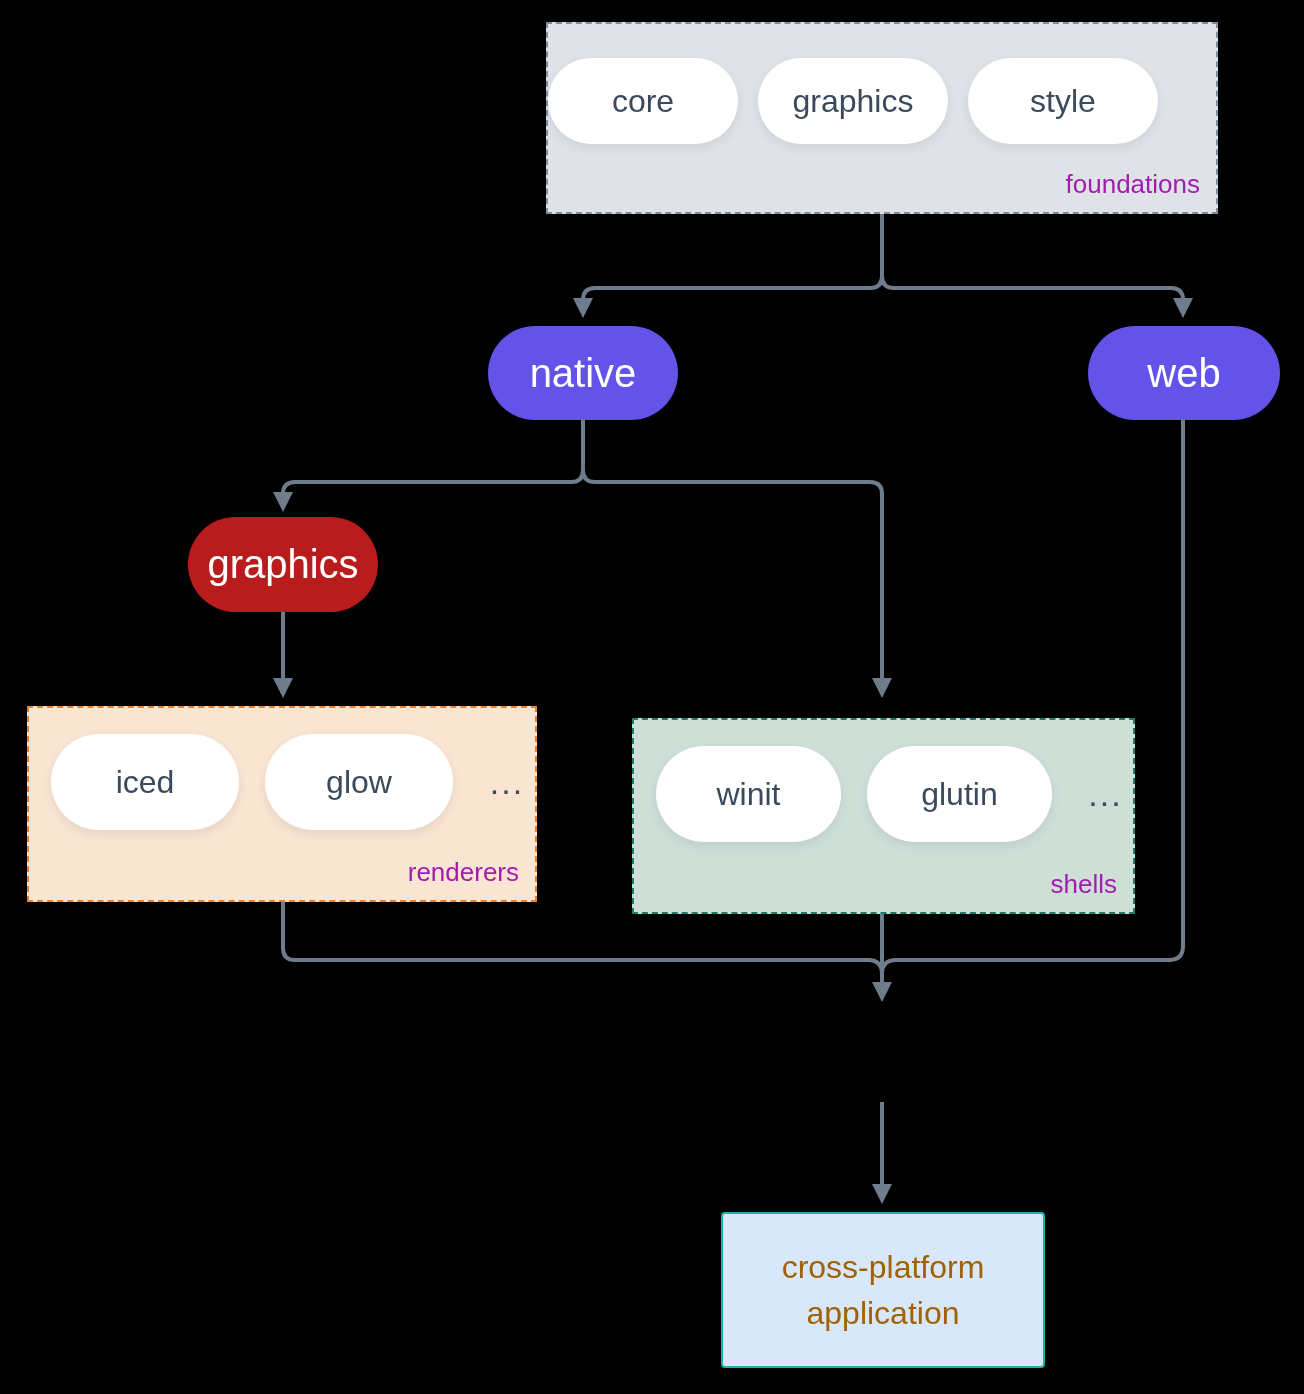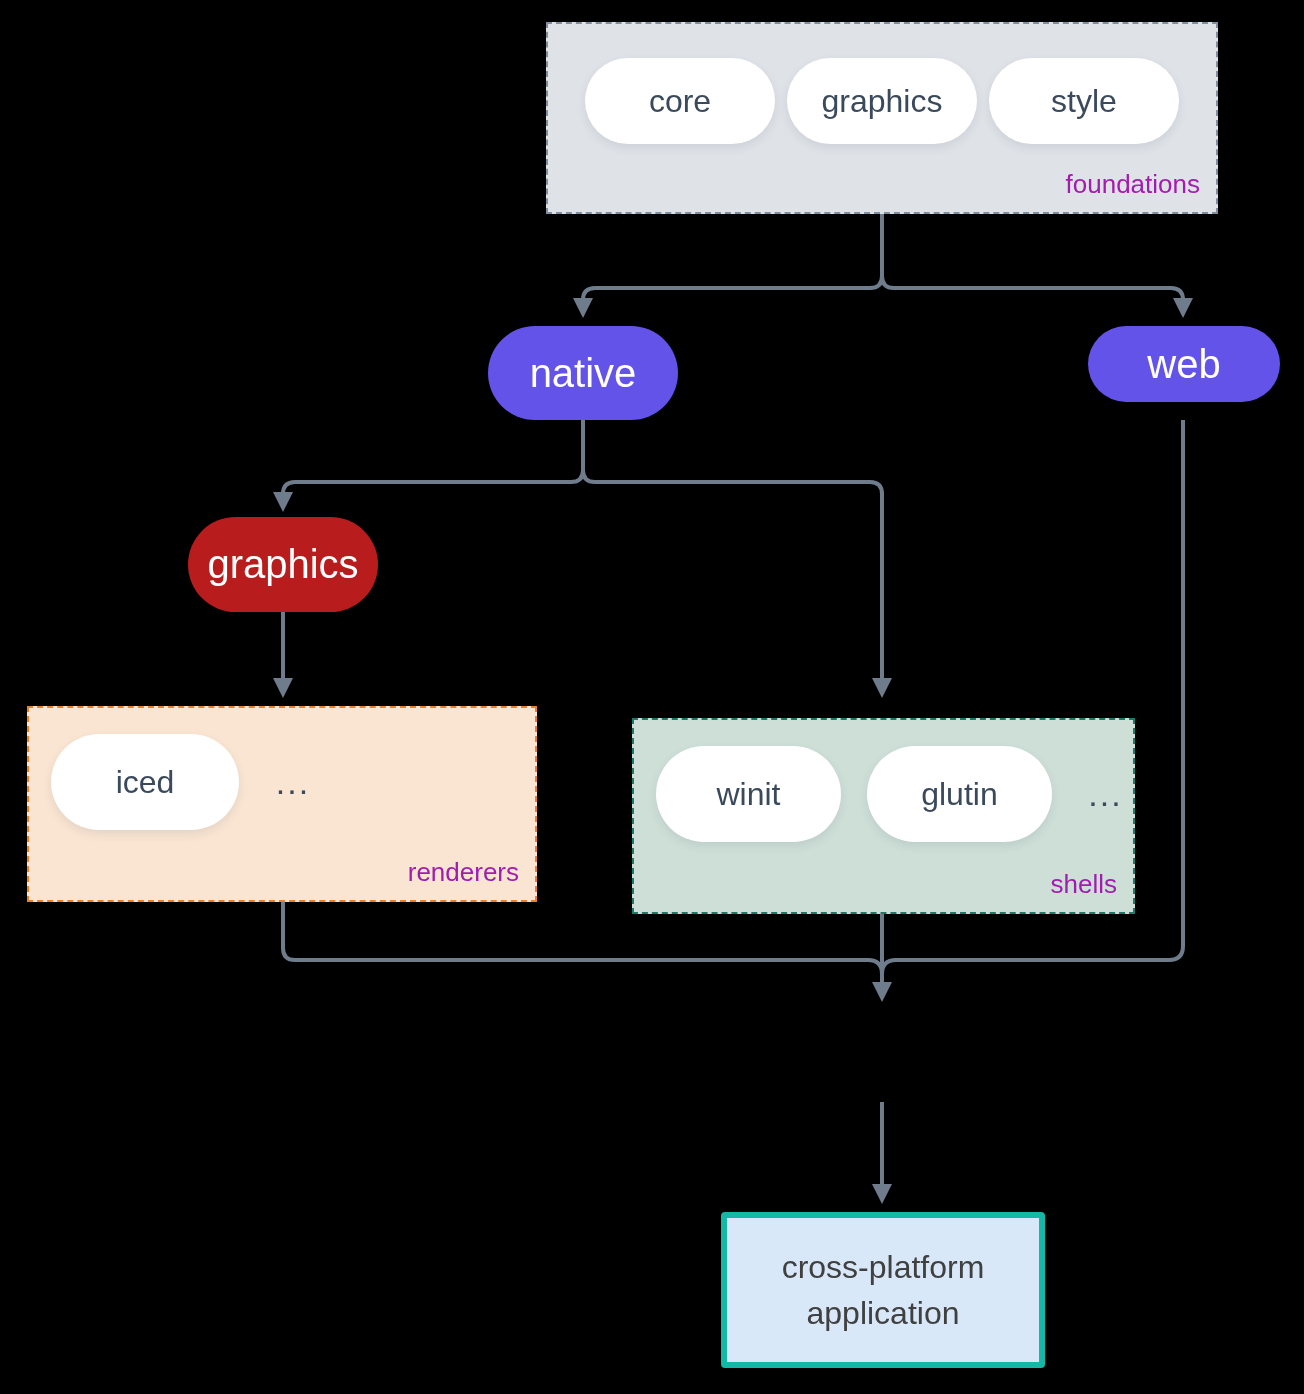--- a/index.html
+++ b/index.html
@@ -17,21 +17,21 @@
     position: absolute;
     box-sizing: border-box;
     border: 2px dashed;
   }
   .group-foundations { left: 546px; top: 22px;  width: 672px; height: 192px; background: #DFE3E8; border-color: #7F8FA0; }
   .group-renderers   { left: 27px;  top: 706px; width: 510px; height: 196px; background: #FAE5D2; border-color: #E8822C; }
   .group-shells      { left: 632px; top: 706px; width: 503px; height: 196px; background: #CEDFD8; border-color: #1E7A67; margin-top: 12px; }
 
   .pill-row {
     position: absolute; left: 0; right: 0; top: 34px;
-    display: flex; justify-content: center; gap: 12px;
+    display: flex; gap: 20px;
   }
   .pill-white {
     background: #ffffff;
     border-radius: 999px;
     width: 190px; height: 86px;
     display: flex; align-items: center; justify-content: center;
     font-size: 32px; color: #3A4A5C;
     box-shadow: 0 4px 10px rgba(50,60,80,0.10);
   }
   .group-renderers .pill-white, .group-shells .pill-white { height: 96px; width: 188px; }
@@ -48,34 +48,34 @@
     font-size: 26px; color: #a21caf;
   }
 
   .node {
     position: absolute;
     border-radius: 999px;
     display: flex; align-items: center; justify-content: center;
     font-size: 40px; color: #ffffff;
   }
   .node-native   { left: 488px;  top: 326px;  width: 190px; height: 94px; background: #6353E8; }
-  .node-web      { left: 1088px; top: 326px;  width: 192px; height: 76px; background: #6353E8; }
+  .node-web      { left: 1088px; top: 326px;  width: 192px; height: 94px; background: #6353E8; }
   .node-graphics { left: 188px;  top: 517px;  width: 190px; height: 95px; background: #b91c1c; }
   .node-iced     { left: 787px;  top: 1010px; width: 192px; height: 93px; background: #2E8DDB; }
 
   .app-box {
     position: absolute;
     left: 721px; top: 1212px; width: 324px; height: 156px;
     box-sizing: border-box;
     background: #D8E8F8;
-    border: 6px solid #14b8a6;
+    border: 2px solid #14b8a6;
     border-radius: 4px;
     display: flex; align-items: center; justify-content: center;
     text-align: center;
-    font-size: 32px; line-height: 1.45; color: #404040;
+    font-size: 32px; line-height: 1.45; color: #a16207;
     padding: 0 36px;
   }
 </style>
 </head>
 <body>
 
 <div id="canvas">
 
   <svg id="wires" viewBox="0 0 1304 1394" xmlns="http://www.w3.org/2000/svg">
     <defs>
@@ -106,20 +106,21 @@
   </div>
 
   <div class="node node-native">native</div>
   <div class="node node-web">web</div>
 
   <div class="node node-graphics">graphics</div>
 
   <div class="group group-renderers">
     <div class="pill-row">
       <div class="pill-white">iced</div>
+      <div class="pill-white">glow</div>
       <div class="ellipsis">...</div>
     </div>
     <div class="group-label">renderers</div>
   </div>
 
   <div class="group group-shells">
     <div class="pill-row">
       <div class="pill-white">winit</div>
       <div class="pill-white">glutin</div>
       <div class="ellipsis">...</div>

